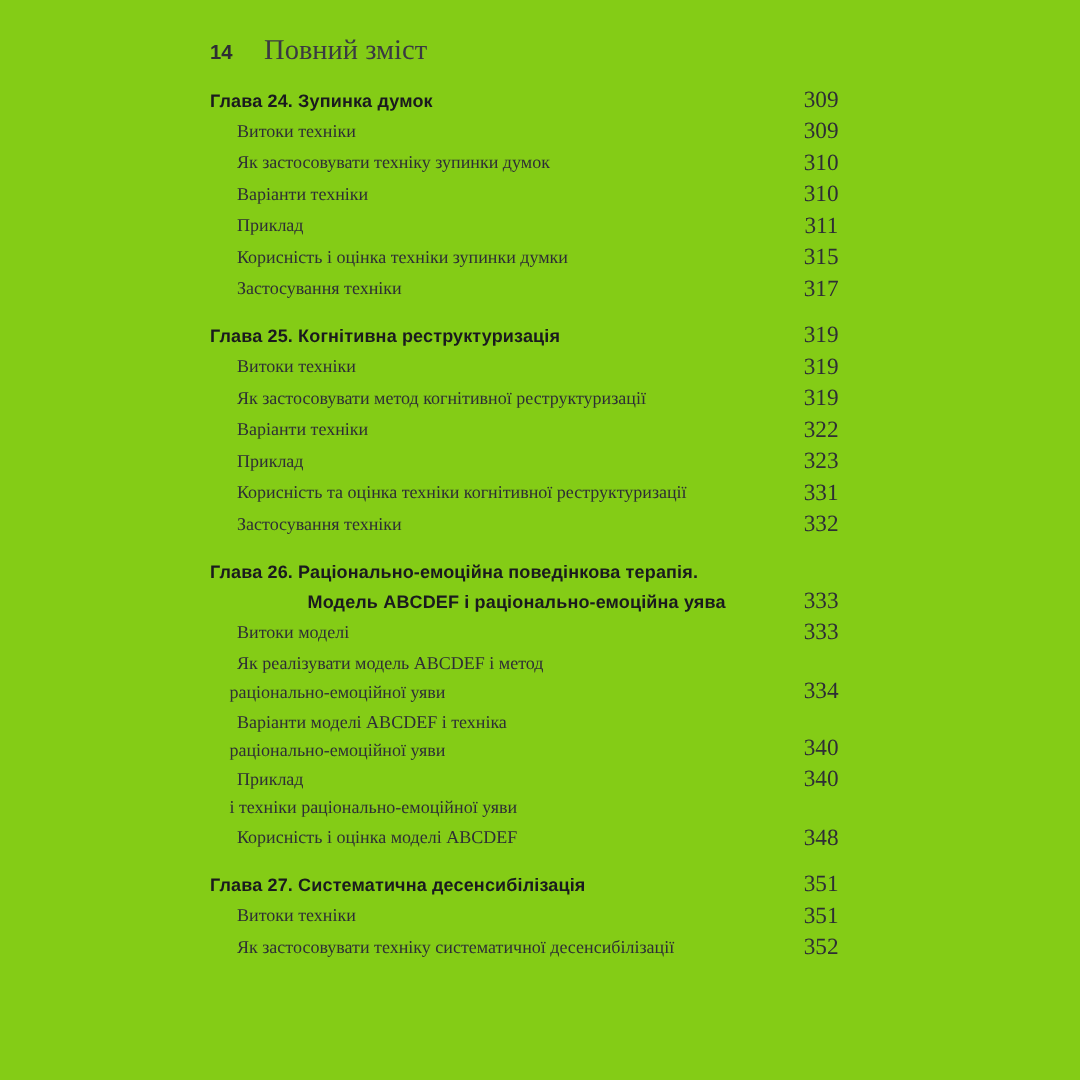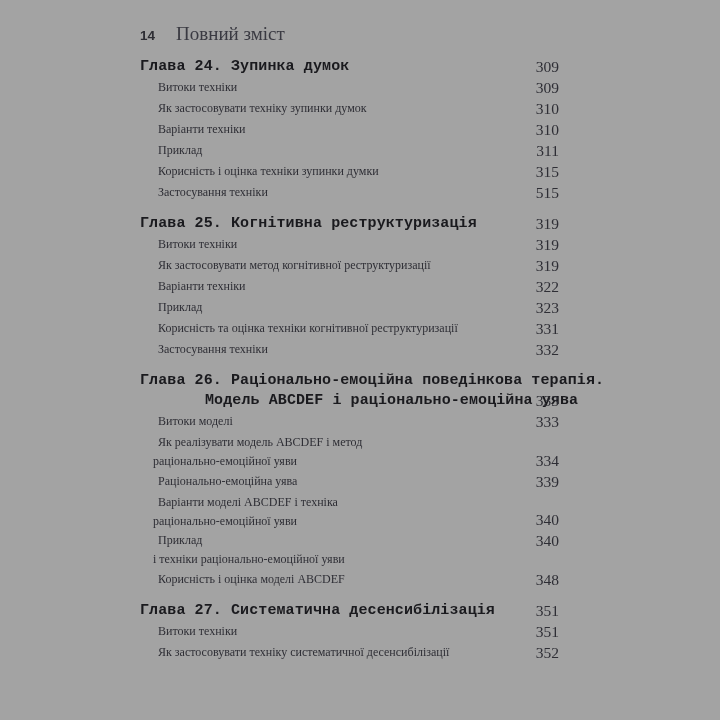--- a/index.html
+++ b/index.html
@@ -4,21 +4,21 @@
 <style>
   html, body {
     margin: 0;
     padding: 0;
     background: #ffffff;
   }
   .page {
     position: relative;
     width: 720px;
     height: 720px;
-    background: #a3a3a3;
+    background: #84cc16;
     overflow: hidden;
     font-family: "Liberation Serif", serif;
   }
   .page-header {
     position: absolute;
     left: 140px;
     top: 23px;
     display: flex;
     align-items: baseline;
   }
@@ -48,23 +48,23 @@
   }
   .row {
     display: flex;
     align-items: flex-end;
   }
   .entry-text {
     flex: 1;
     min-width: 0;
   }
   .title-row .line {
-    font-family: Liberation Mono, monospace;
+    font-family: Liberation Sans, sans-serif;
     font-weight: 700;
-    font-size: 15px;
+    font-size: 12px;
     line-height: 20px;
     color: #1a1a1e;
     letter-spacing: 0.1px;
     white-space: nowrap;
   }
   .title-row .line.cont {
     padding-left: 65px;
   }
   .title-row .pagenum {
     font-family: "Liberation Serif", serif;
@@ -141,21 +141,21 @@
         <div class="row item-row">
           <div class="entry-text">
             <div class="line first">Корисність і оцінка техніки зупинки думки</div>
           </div>
           <div class="pagenum">315</div>
         </div>
         <div class="row item-row">
           <div class="entry-text">
             <div class="line first">Застосування техніки</div>
           </div>
-          <div class="pagenum">515</div>
+          <div class="pagenum">317</div>
         </div>
       </div>
       <div class="toc-section">
         <div class="row title-row">
           <div class="entry-text">
             <div class="line first">Глава 25. Когнітивна реструктуризація</div>
           </div>
           <div class="pagenum">319</div>
         </div>
         <div class="row item-row">
@@ -208,26 +208,20 @@
             <div class="line first">Витоки моделі</div>
           </div>
           <div class="pagenum">333</div>
         </div>
         <div class="row item-row">
           <div class="entry-text">
             <div class="line first">Як реалізувати модель ABCDEF і метод</div>
             <div class="line cont">раціонально-емоційної уяви</div>
           </div>
           <div class="pagenum">334</div>
-        </div>
-        <div class="row item-row">
-          <div class="entry-text">
-            <div class="line first">Раціонально-емоційна уява</div>
-          </div>
-          <div class="pagenum">339</div>
         </div>
         <div class="row item-row">
           <div class="entry-text">
             <div class="line first">Варіанти моделі ABCDEF і техніка</div>
             <div class="line cont">раціонально-емоційної уяви</div>
           </div>
           <div class="pagenum">340</div>
         </div>
         <div class="row item-row">
           <div class="entry-text">

